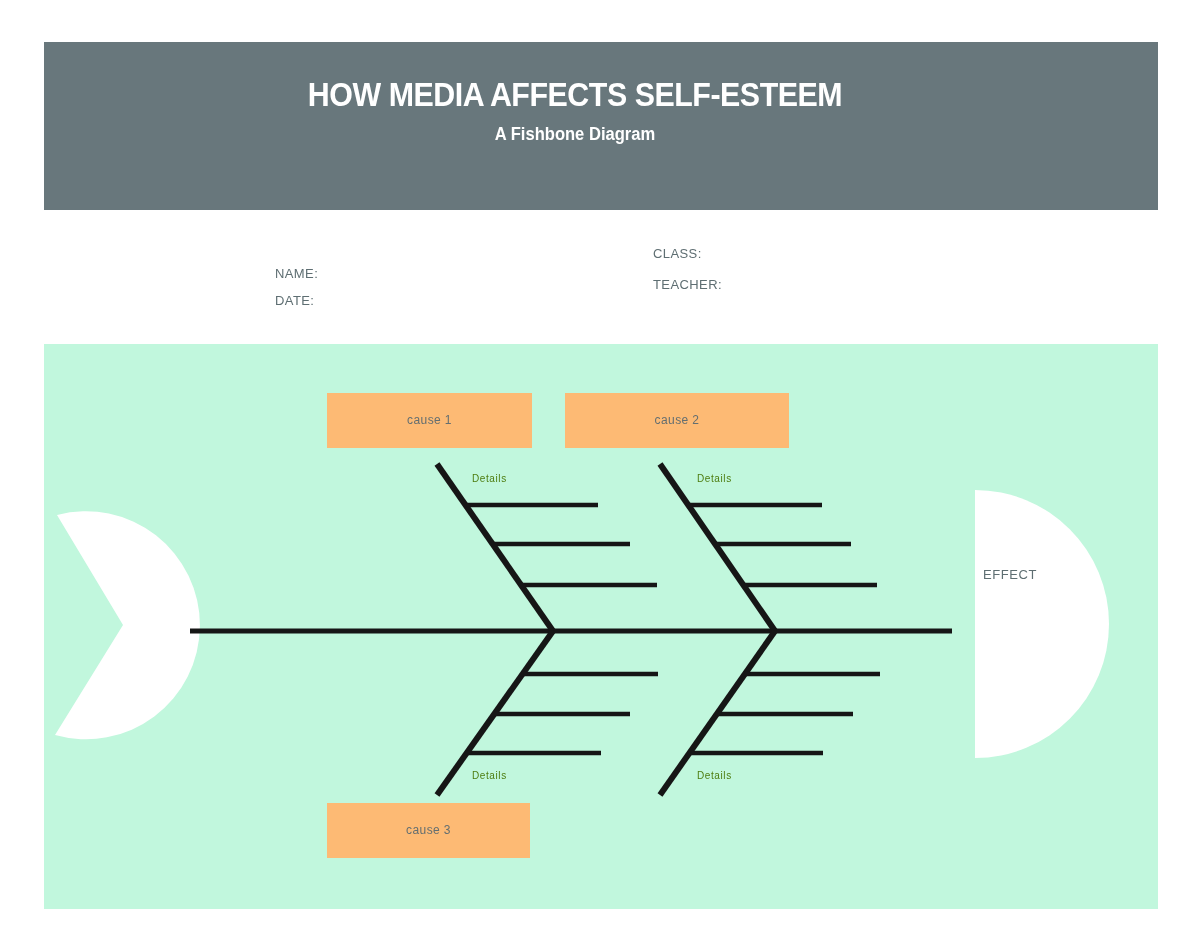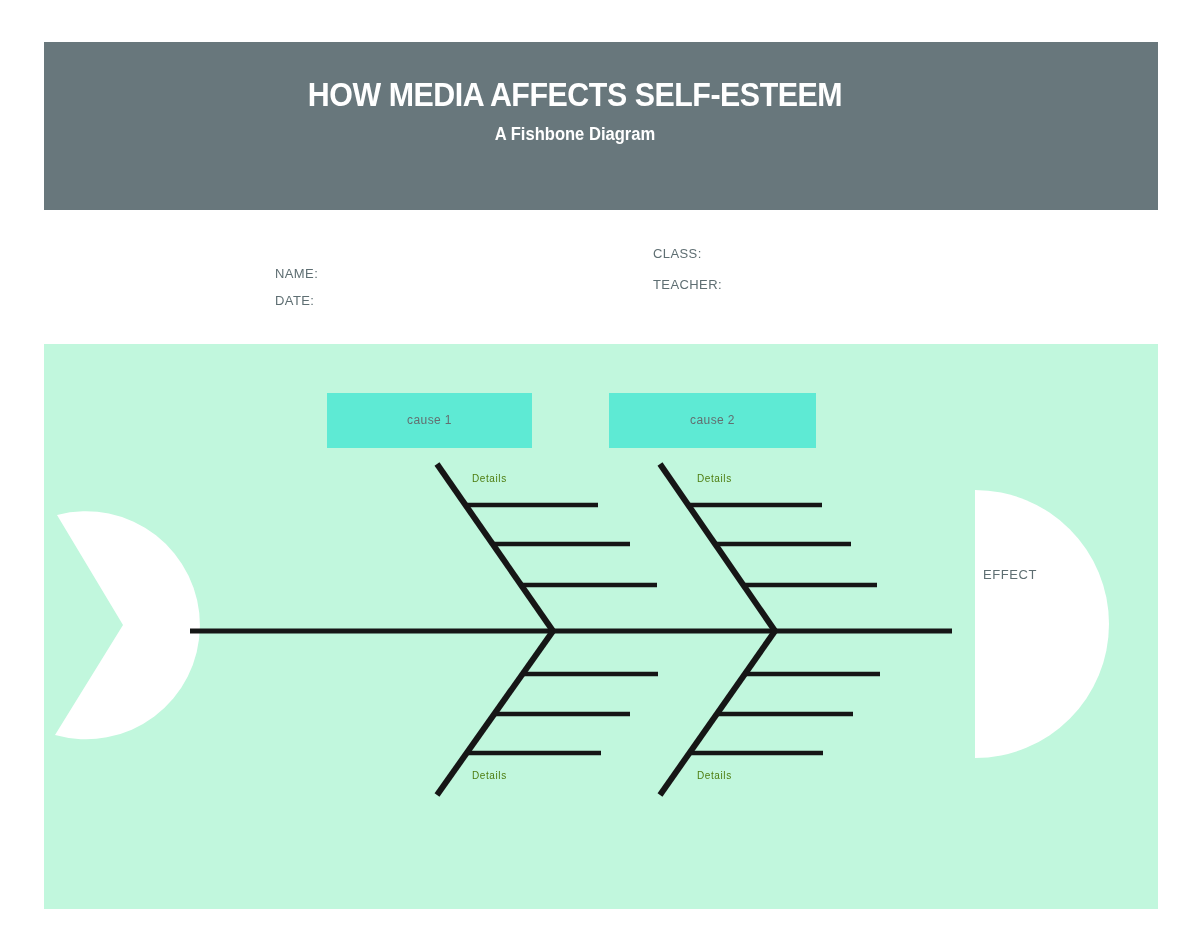--- a/index.html
+++ b/index.html
@@ -58,30 +58,30 @@
   .fishbone-canvas {
     position: absolute;
     left: 44px; top: 344px;
     width: 1114px; height: 565px;
     background: #C1F7DD;
   }
   .fishbone-svg { position: absolute; left: 0; top: 0; }
 
   .cause-box {
     position: absolute;
-    background: #5eead4;
+    background: #fdba74;
     height: 55px;
     text-align: center;
     line-height: 55px;
     font-size: 12px;
     color: #636E70;
     letter-spacing: 0.4px;
   }
   .cause-1 { left: 283px; top: 49px;  width: 205px; }
-  .cause-2 { left: 521px; top: 49px;  width: 207px; margin-left: 44px; }
+  .cause-2 { left: 521px; top: 49px;  width: 224px; }
   .cause-3 { left: 283px; top: 459px; width: 203px; }
   .cause-4 { left: 521px; top: 459px; width: 205px; }
 
   .details-label {
     position: absolute;
     font-size: 10px;
     color: #4d7c0f;
     letter-spacing: 0.6px;
     line-height: 1;
   }
@@ -150,20 +150,23 @@
       <line x1="673" y1="370" x2="809" y2="370" stroke="#161616" stroke-width="4.5"></line>
       <line x1="645" y1="409" x2="779" y2="409" stroke="#161616" stroke-width="4.5"></line>
     </svg>
 
     <div class="cause-box cause-1">
       <span>cause 1</span>
     </div>
     <div class="cause-box cause-2">
       <span>cause 2</span>
     </div>
+    <div class="cause-box cause-3">
+      <span>cause 3</span>
+    </div>
 
     <span class="details-label details-1">Details</span>
     <span class="details-label details-2">Details</span>
     <span class="details-label details-3">Details</span>
     <span class="details-label details-4">Details</span>
 
     <span class="effect-label">EFFECT</span>
 
   </section>
 </div>

